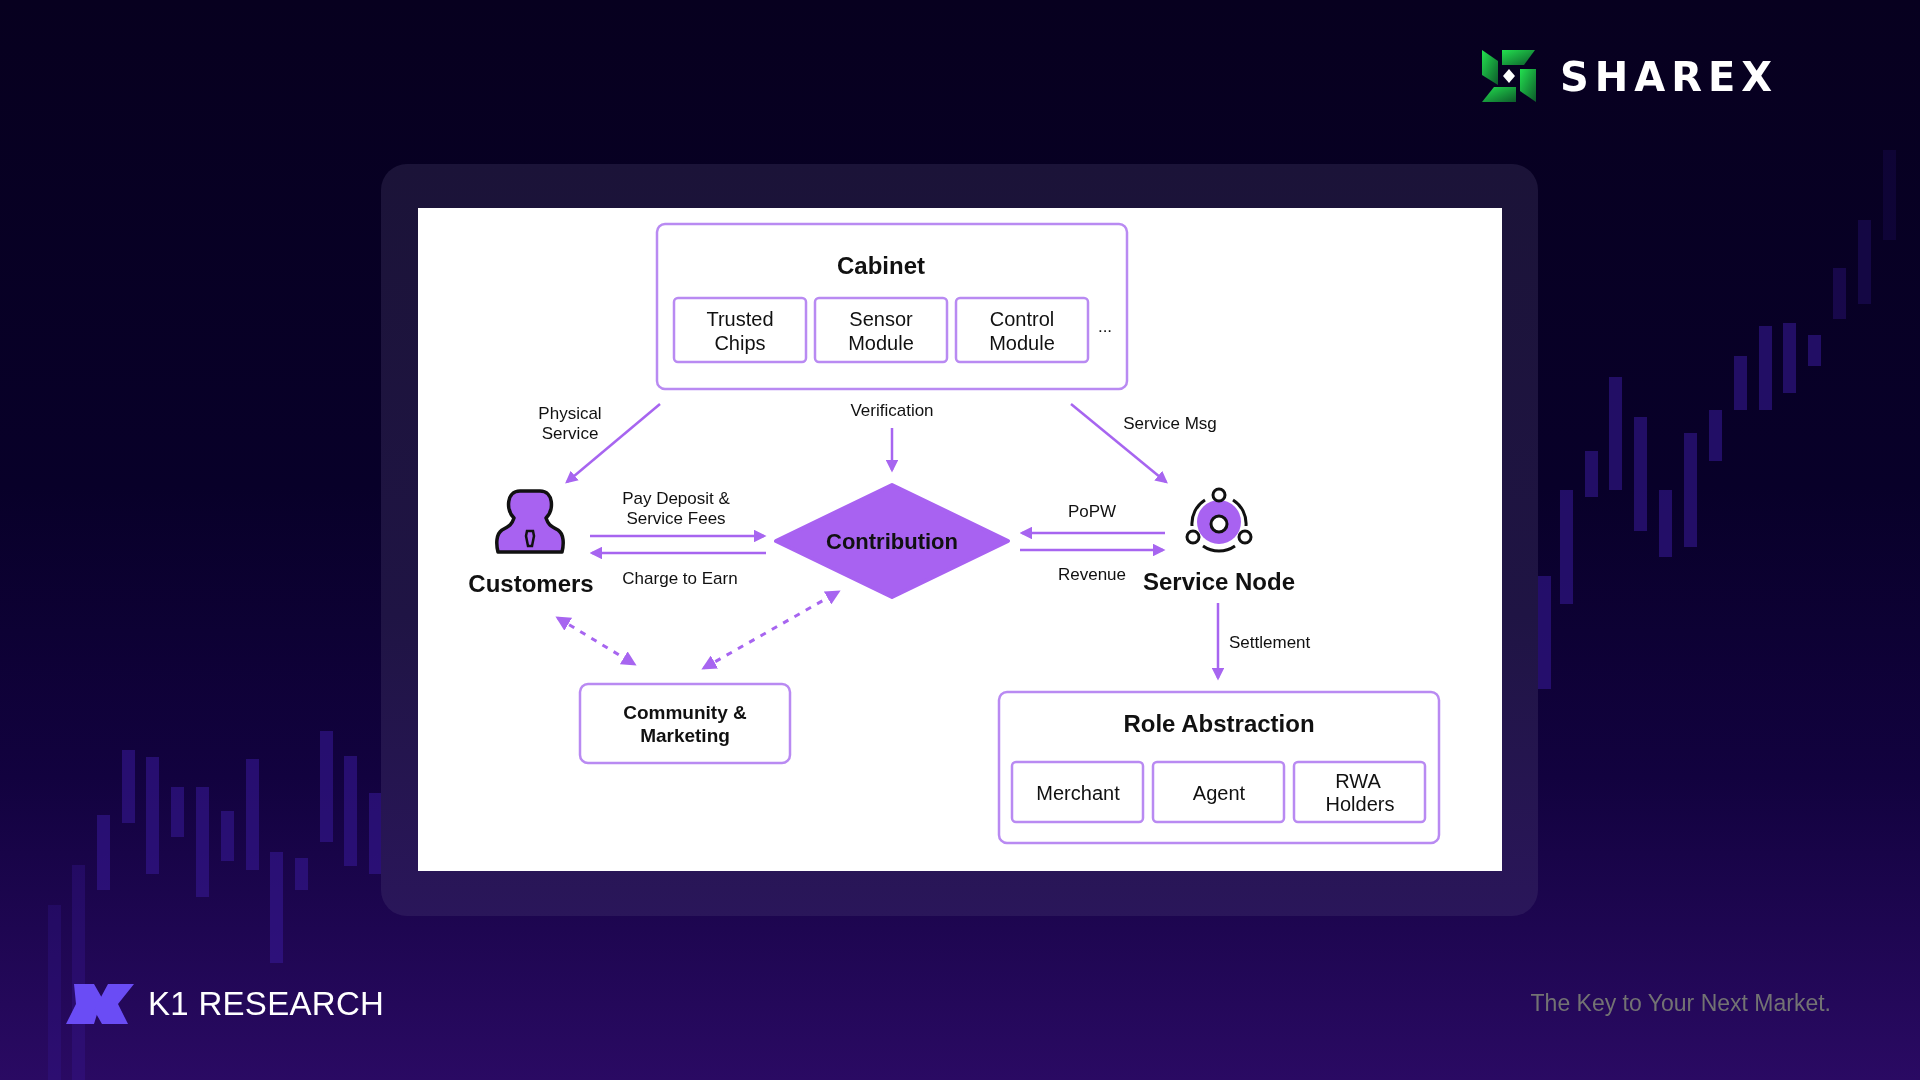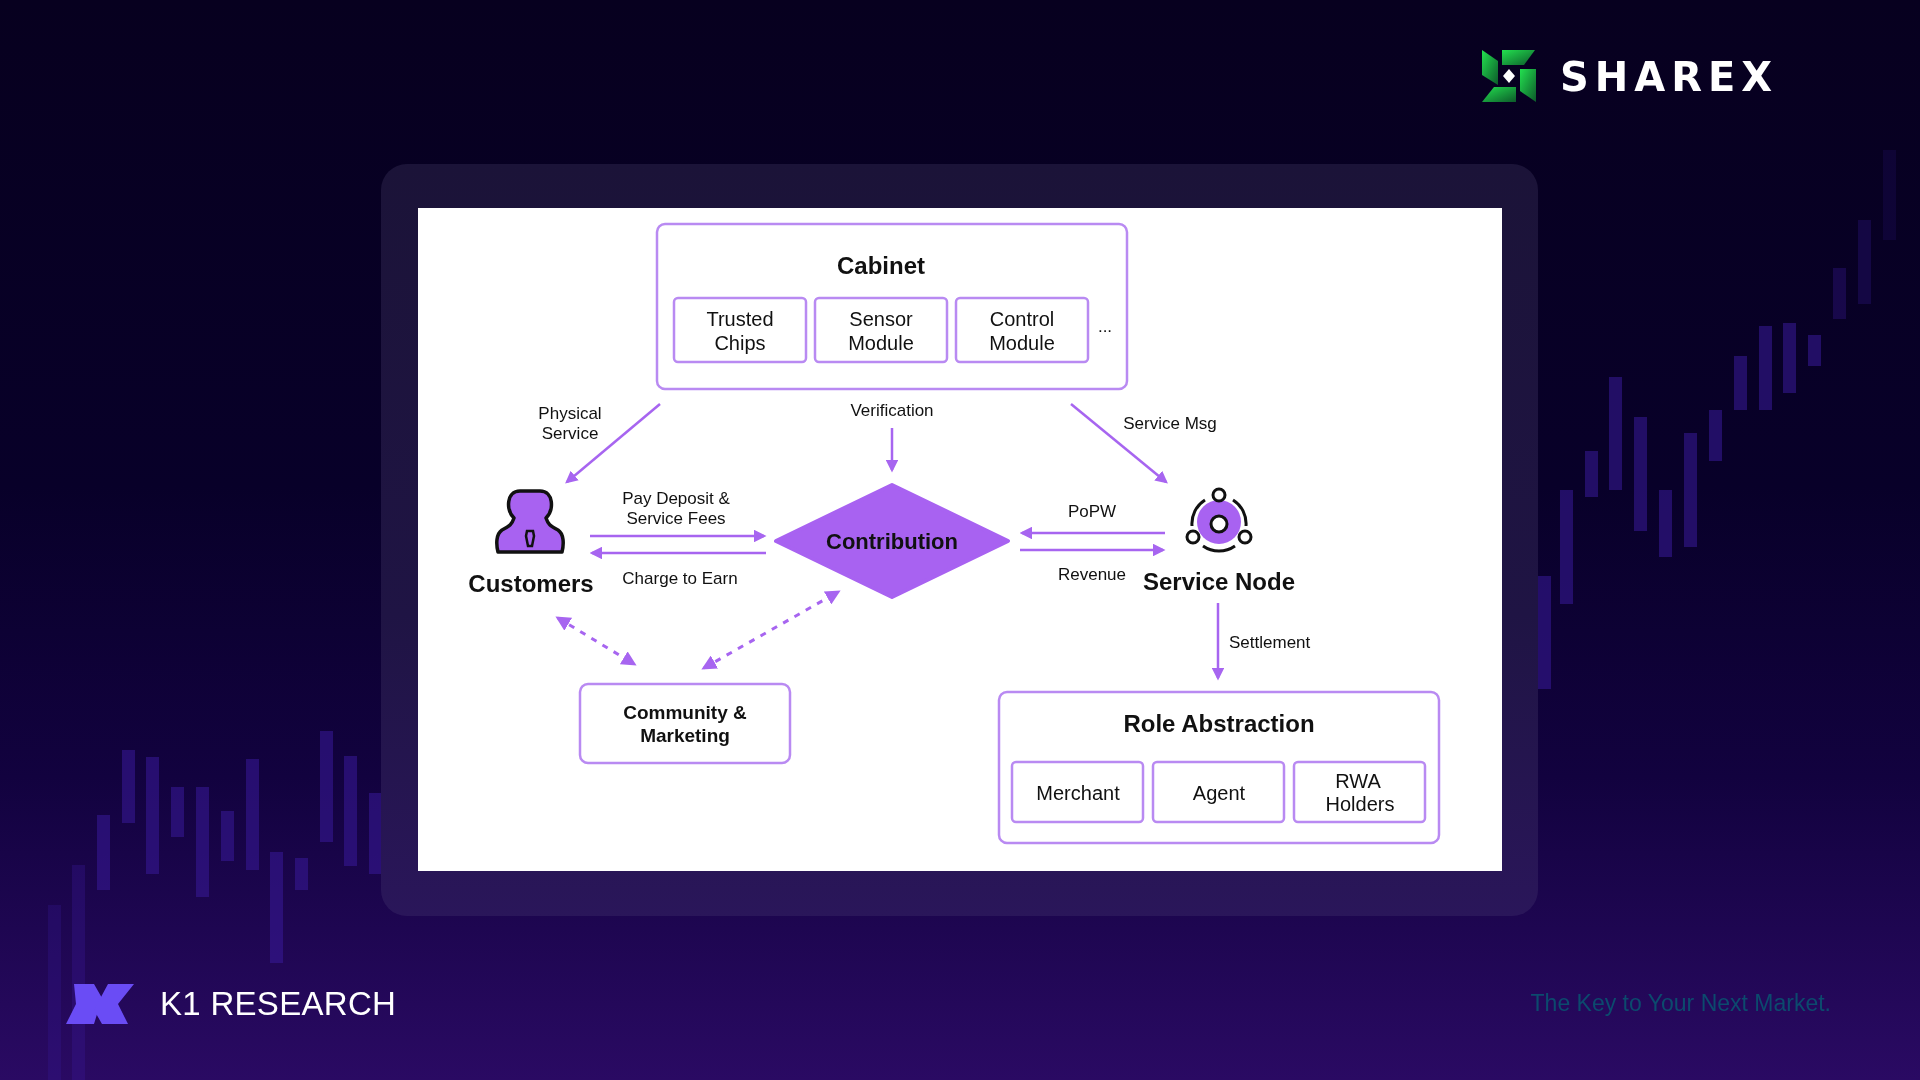--- a/index.html
+++ b/index.html
@@ -23,23 +23,23 @@
   .diagram { position:absolute; left:0; top:0; width:1920px; height:1080px; }
   .diagram text { font-family:"Liberation Sans", sans-serif; fill:#111; }
   .box { fill:#fff; stroke:#b98af2; stroke-width:2.5; }
   .subbox { fill:#fff; stroke:#b98af2; stroke-width:2.5; }
   .lbl { font-size:17px; }
   .sub { font-size:20px; }
   .title { font-size:24px; font-weight:bold; }
   .big { font-size:24px; font-weight:bold; }
   .arrow { stroke:#a765f0; stroke-width:2.5; fill:none; }
   .dotted { stroke:#a765f0; stroke-width:3; fill:none; stroke-dasharray:6 7; }
-  .k1 { position:absolute; left:64px; top:984px; height:40px; display:flex; align-items:center; gap:24px; }
+  .k1 { position:absolute; left:64px; top:984px; height:40px; display:flex; align-items:center; gap:12px; }
   .k1-text { color:#ffffff; font-size:33px; letter-spacing:0.3px; }
-  .tagline { position:absolute; right:89px; top:990px; color:#0c4a6e; font-size:23px;text-align:right; }
+  .tagline { position:absolute; right:89px; top:990px; color:#737373; font-size:23px;text-align:right; }
 </style>
 </head>
 <body>
 
 <svg class="bg-bars" viewBox="0 0 1920 1080">
   <g opacity="0.55">
     <rect x="48" y="905" width="13" height="175" opacity="0.5"></rect>
     <rect x="72" y="865" width="13" height="215" opacity="0.6"></rect>
     <rect x="97" y="815" width="13" height="75"></rect>
     <rect x="122" y="750" width="13" height="73"></rect>

